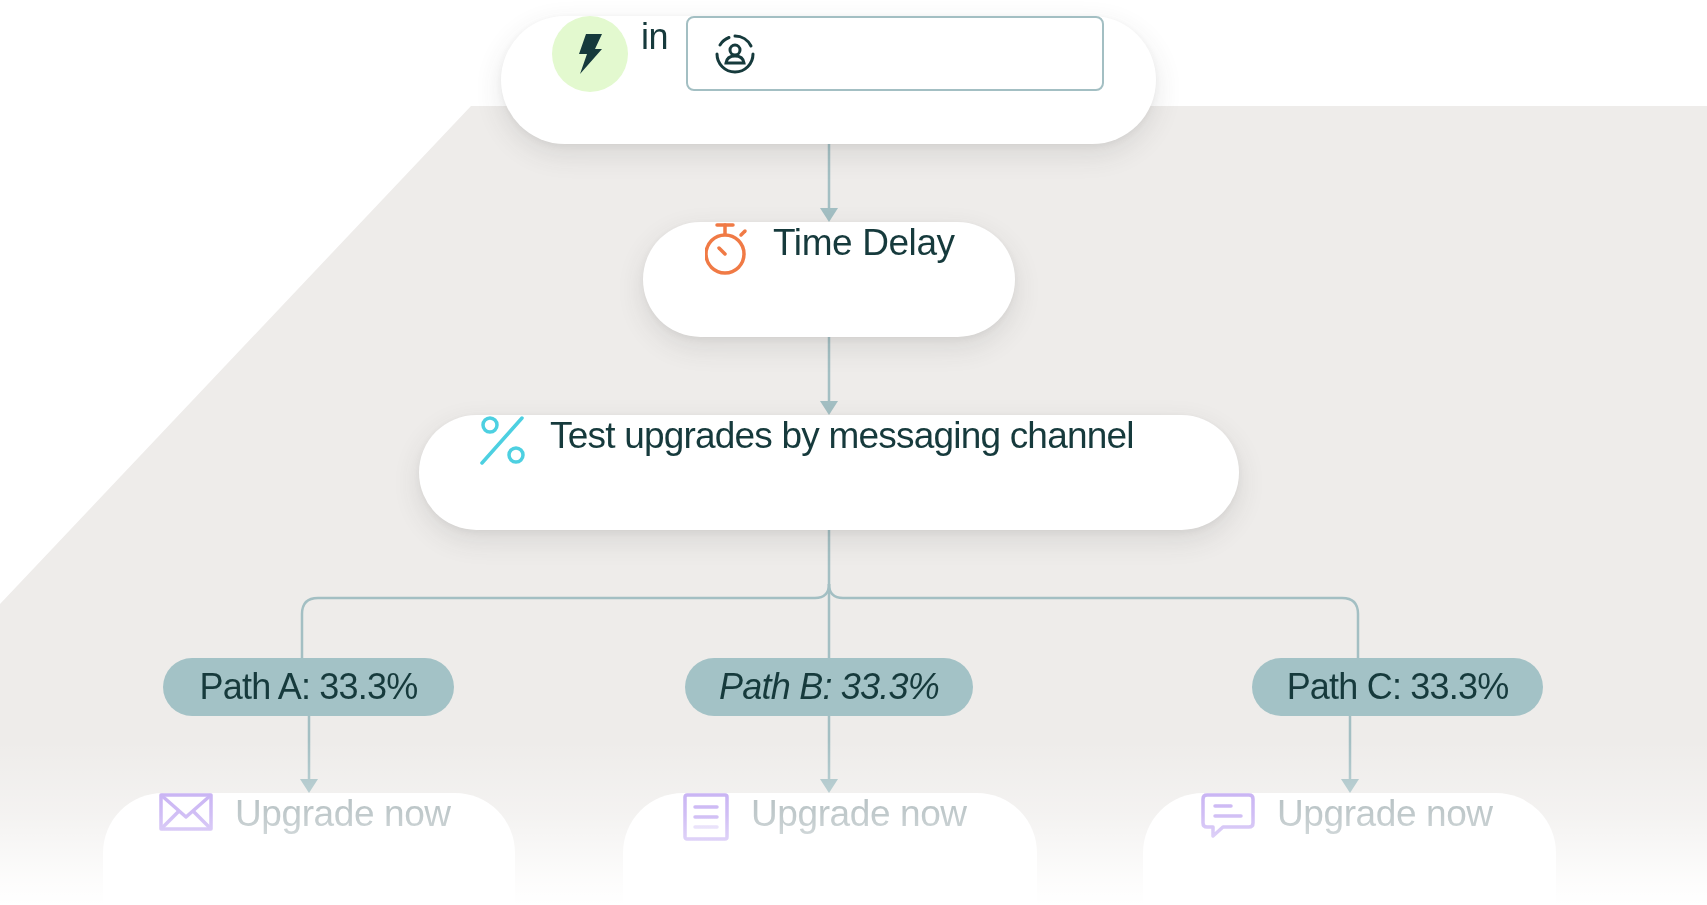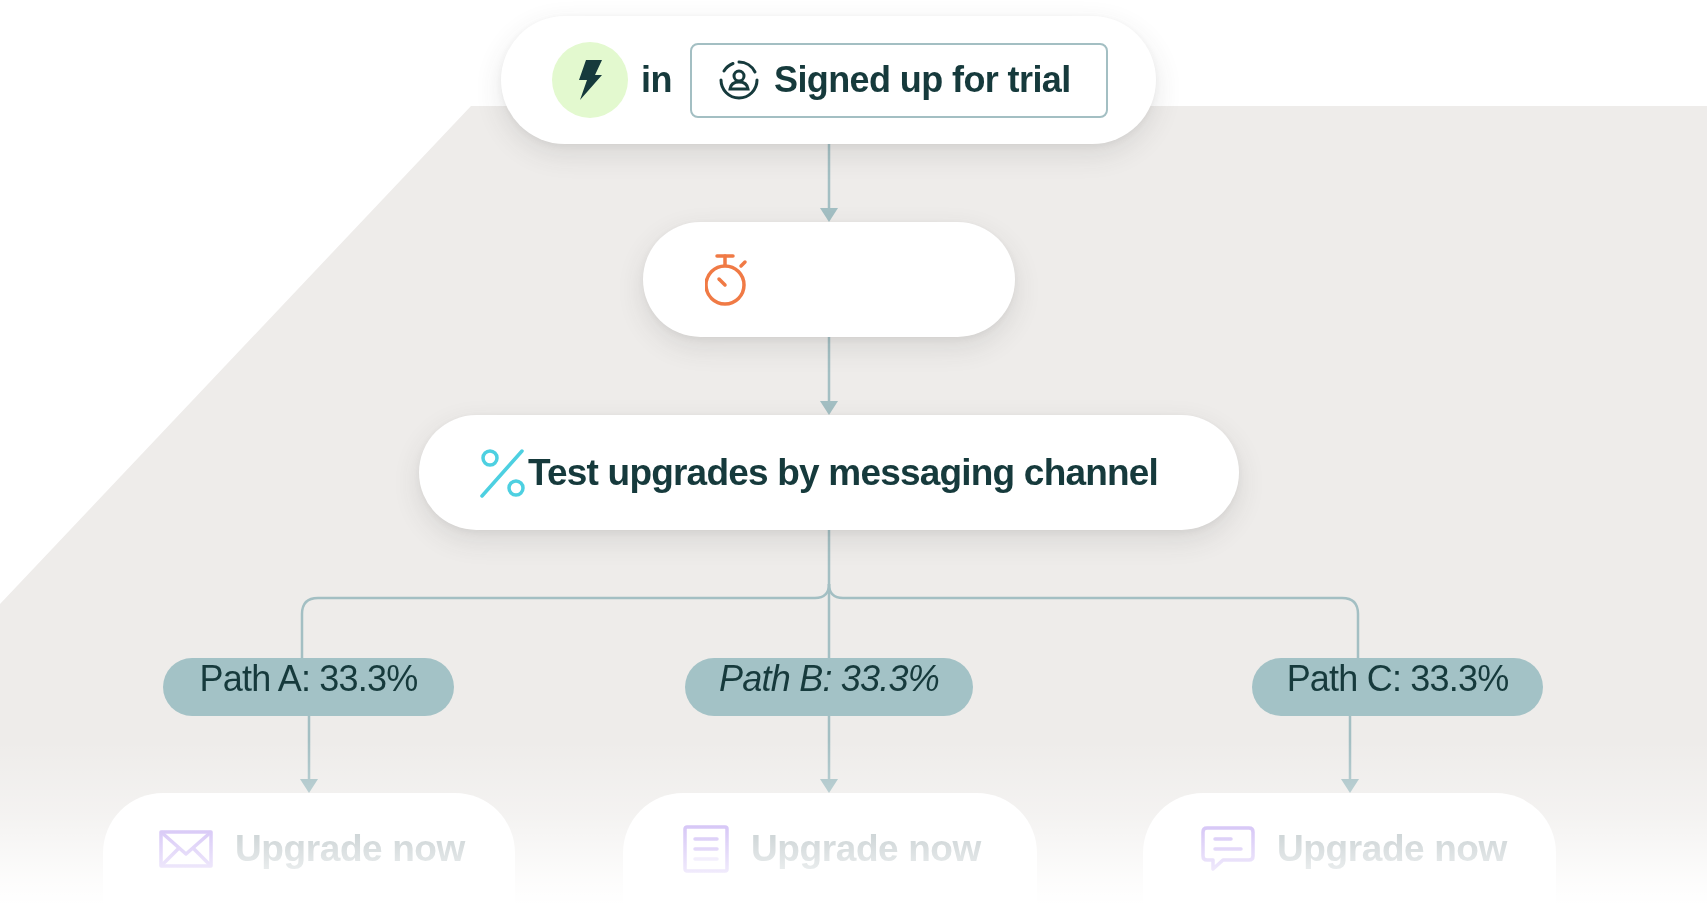--- a/index.html
+++ b/index.html
@@ -7,41 +7,41 @@
     width:1707px; height:905px; position:relative; overflow:hidden;
     background:#ffffff;
     font-family:"Liberation Sans", "DejaVu Sans", sans-serif;
     color:#163a3c;
   }
   .bg-shape { position:absolute; left:0; top:0; width:1707px; height:905px; }
   .connectors { position:absolute; left:0; top:0; width:1707px; height:905px; pointer-events:none; }
   .node {
     position:absolute; background:#fff; border-radius:999px;
     box-shadow: 0 10px 28px rgba(60,60,60,0.12), 0 2px 6px rgba(60,60,60,0.06);
-    display:flex; align-items:center; box-sizing:border-box;font-weight:bold;
+    display:flex; box-sizing:border-box;
   }
   .trigger { left:501px; top:16px; width:655px; height:128px; padding-left:51px; }
   .bolt-circle {
     width:76px; height:76px; border-radius:50%; background:#e3f9cf;
     display:flex; align-items:center; justify-content:center; flex:none;
   }
   .in-label { font-size:36px; margin-left:13px; margin-right:18px; letter-spacing:-0.5px; }
   .segment-box {
     height:75px; width:418px; box-sizing:border-box;
     border:2.5px solid #a3bfc3; border-radius:8px;
     display:flex; align-items:center; padding-left:26px;
   }
   .segment-box .label { font-size:36px; margin-left:14px; letter-spacing:-0.6px; }
   .delay { left:643px; top:222px; width:372px; height:115px; padding-left:62px; }
   .delay .label { font-size:37px; margin-left:24px; letter-spacing:-0.4px; }
   .split { left:419px; top:415px; width:820px; height:115px; padding-left:59px; }
-  .split .label { font-size:37px; letter-spacing:-0.8px; }
+  .split .label { font-size:37px; margin-left:22px; letter-spacing:-0.8px; }
   .path-pill {
     position:absolute; top:658px; height:58px; border-radius:29px;
-    background:#a3c2c6; display:flex; align-items:flex-start; justify-content:center;
+    background:#a3c2c6; display:flex; align-items:center; justify-content:center;
     font-size:36px; color:#163a3c; letter-spacing:-0.8px;
   }
   .path-a { left:163px; width:291px; }
   .path-b { left:685px; width:288px;font-style:italic; }
   .path-c { left:1252px; width:291px; }
   .action {
     top:793px; height:112px; border-radius:60px 60px 0 0;
     box-shadow:none; padding-left:56px;
   }
   .action .label { font-size:37px; color:#9fadb0; margin-left:22px; letter-spacing:-0.4px; }
@@ -97,34 +97,34 @@
   <div class="segment-box">
     <svg width="42" height="42" viewBox="0 0 42 42">
       <g fill="none" stroke="#163a3c" stroke-width="3" stroke-linecap="round">
         <path d="M21,3 A18,18 0 0 1 37,13"></path>
         <path d="M39,21 A18,18 0 0 1 21,39 A18,18 0 0 1 3,21"></path>
         <path d="M6,12 A18,18 0 0 1 15,4.5"></path>
         <circle cx="21" cy="17" r="5"></circle>
         <path d="M12,30 Q13,23 21,23 Q29,23 30,30 Z"></path>
       </g>
     </svg>
-    <span class="label">Signed up for trial</span>
   </div>
 </div>
 
 <div class="node delay">
   <svg width="44" height="54" viewBox="0 0 44 54">
     <g fill="none" stroke="#f07a45" stroke-width="3.5" stroke-linecap="round">
       <line x1="12" y1="3" x2="28" y2="3"></line>
       <line x1="20" y1="3" x2="20" y2="12"></line>
       <line x1="36" y1="13" x2="40" y2="9"></line>
       <circle cx="20" cy="32" r="19"></circle>
       <line x1="14" y1="26" x2="20" y2="32"></line>
     </g>
   </svg>
+  <span class="label">Time Delay</span>
 </div>
 
 <div class="node split">
   <svg width="50" height="50" viewBox="0 0 50 50">
     <g fill="none" stroke="#4dd0e1" stroke-width="3.5" stroke-linecap="round">
       <circle cx="12" cy="10" r="7"></circle>
       <circle cx="38" cy="40" r="7"></circle>
       <line x1="44" y1="3" x2="4" y2="48"></line>
     </g>
   </svg>

